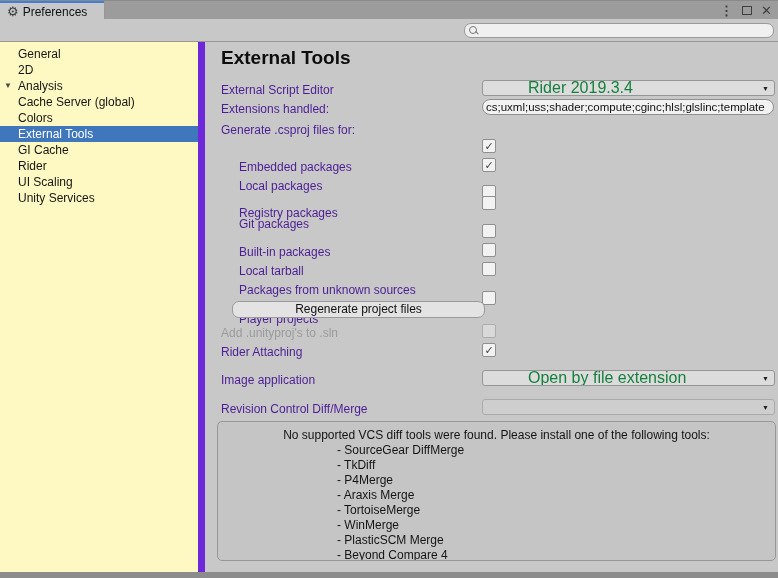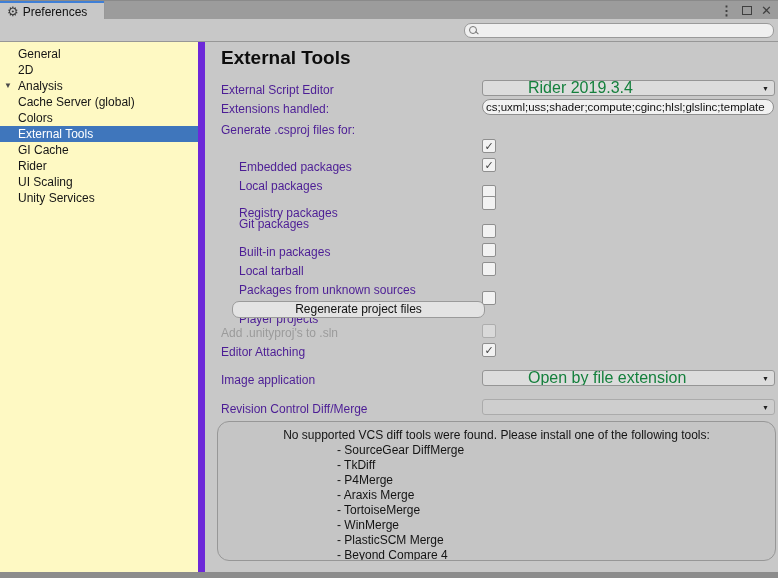--- a/index.html
+++ b/index.html
@@ -88,21 +88,21 @@
   .cb.disabled{background:#d9d9d9;border-color:#adadad;}
 
   .btn{
     position:absolute;left:27px;top:259px;width:253px;height:17px;
     background:#e3e3e3;border:1px solid #9a9a9a;border-radius:7px;
     font-size:12px;line-height:15px;text-align:center;color:#111;cursor:default;
   }
 
   .infobox{
     position:absolute;left:12px;right:2px;top:379px;height:140px;
-    background:#c5c5c5;border:1px solid #979797;border-radius:12px;
+    background:#c5c5c5;border:1px solid #979797;border-radius:5px;
     padding-top:6px;font-size:12px;color:#141414;overflow:hidden;
   }
   .notice-head{text-align:center;line-height:15px;}
   .tools{padding-left:119px;}
   .tool-line{line-height:15px;white-space:nowrap;}
 
   .footer{flex:0 0 6px;background:#8c8c8c;}
 </style>
 </head>
 <body>
@@ -217,21 +217,21 @@
       <div class="btn">Regenerate project files</div>
 
       <div class="row" style="top:281px">
         <span class="lbl disabled">Add .unityproj's to .sln</span>
         <span class="cb disabled">
             <span class="mark"></span>
           </span>
       </div>
 
       <div class="row" style="top:300px">
-        <span class="lbl">Editor Attaching</span>
+        <span class="lbl">Rider Attaching</span>
         <span class="cb">
             <span class="mark">✓</span>
           </span>
       </div>
 
       <div class="row" style="top:328px">
         <span class="lbl">Image application</span>
         <div class="dd ctrl">
           <span class="dd-val">Open by file extension</span>
           <span class="dd-arrow">▼</span>

